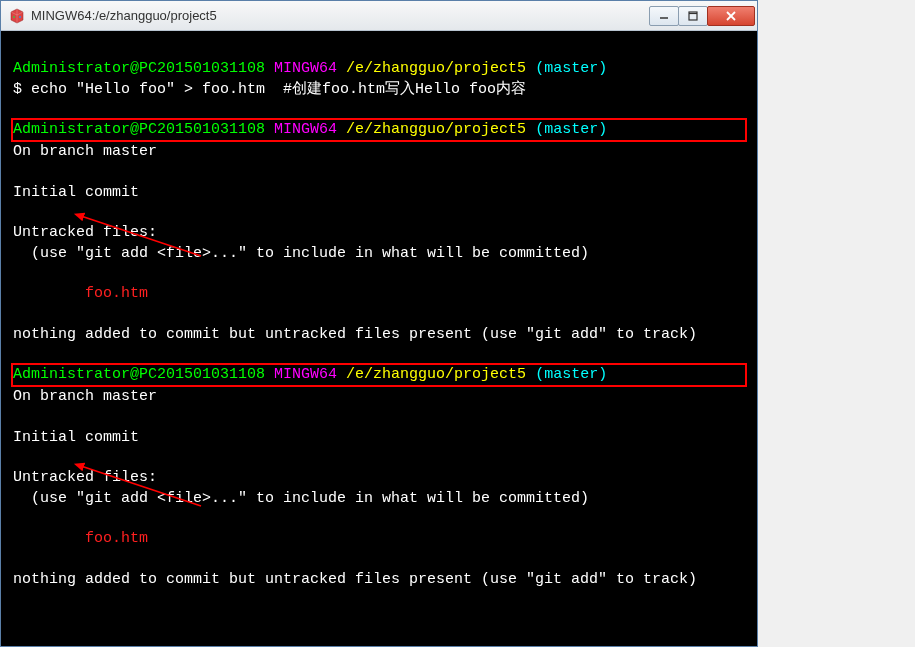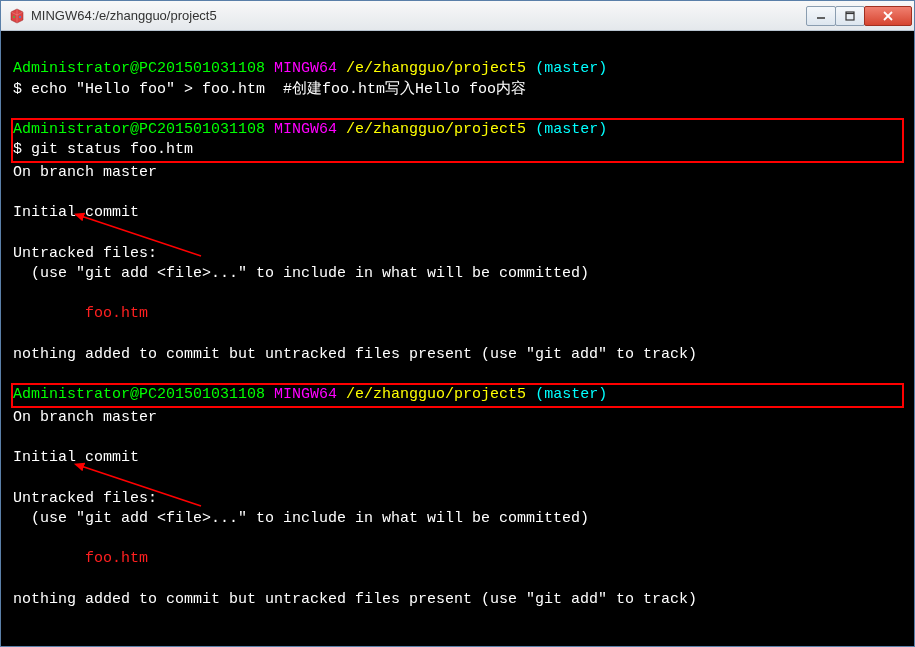--- a/index.html
+++ b/index.html
@@ -5,21 +5,21 @@
     * { margin: 0; padding: 0; box-sizing: border-box; }
     body {
       font-family: Consolas, 'Courier New', monospace;
       font-size: 15px;
       background: #f0f0f0;
       width: 915px;
       height: 647px;
       overflow: hidden;
     }
     .window {
-      width: 915px;
+      width: 758px;
       height: 647px;
       border: 1px solid #5a7fa8;
       background: #4c1d95;
       display: flex;
       flex-direction: column;
     }
     .titlebar {
       height: 30px;
       background: linear-gradient(to bottom, #f8f8f8, #e4e8ec);
       border-bottom: 1px solid #b8c4d0;
@@ -120,21 +120,20 @@
 
   <div class="terminal">
     <div class="blank"></div>
 
     <div class="line"><span class="green">Administrator@PC201501031108</span> <span class="magenta">MINGW64</span> <span class="yellow">/e/zhangguo/project5</span> <span class="cyan">(master)</span></div>
     <div class="line"><span class="white">$</span><span class="white"> echo "Hello foo" &gt; foo.htm  #创建foo.htm写入Hello foo内容</span></div>
     <div class="blank"></div>
 
     <div class="redbox">
       <div class="line"><span class="green">Administrator@PC201501031108</span> <span class="magenta">MINGW64</span> <span class="yellow">/e/zhangguo/project5</span> <span class="cyan">(master)</span></div>
-      <div class="line"><span class="white">$</span><span class="white"> git status foo.htm</span></div>
     </div>
     <div class="line white">On branch master</div>
     <div class="blank"></div>
     <div class="line white">Initial commit</div>
     <div class="blank"></div>
     <div class="line white">Untracked files:</div>
     <div class="line white">  (use "git add &lt;file&gt;..." to include in what will be committed)</div>
     <div class="blank"></div>
     <div class="line red">        foo.htm</div>
     <div class="blank"></div>

